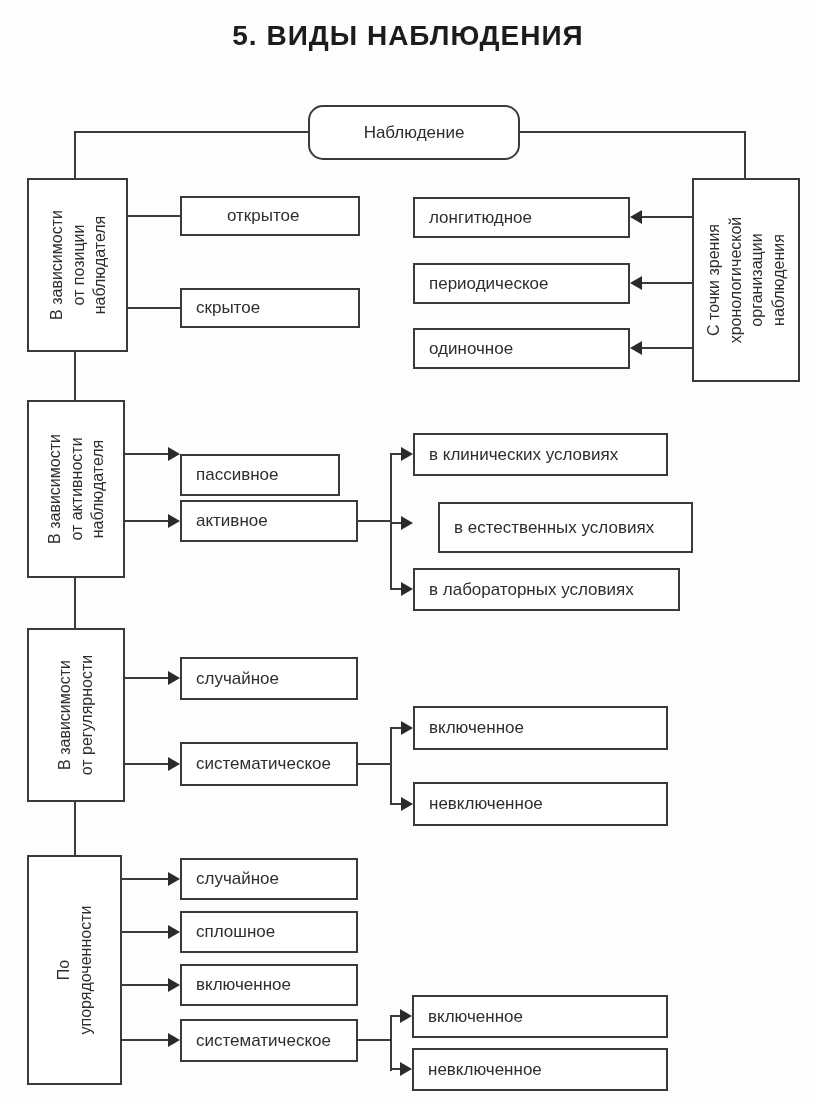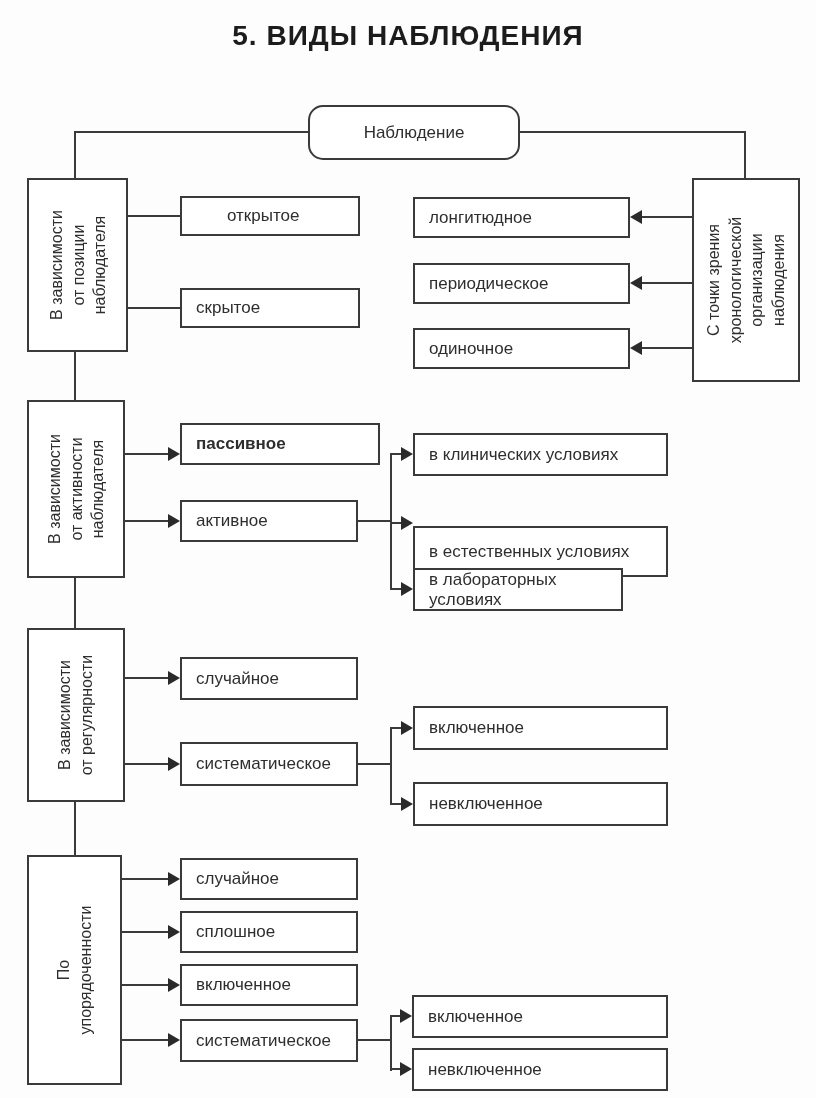--- a/index.html
+++ b/index.html
@@ -95,48 +95,48 @@
   <div class="ln" style="left:74px;top:352px;width:2px;height:48px;"></div>
 
   <div class="box" style="left:27px;top:400px;width:98px;height:178px;">
     <div class="vtext" style="width:174px;">В зависимости
 от активности
 наблюдателя</div>
   </div>
 
   <div class="ln" style="left:125px;top:453px;width:44px;height:2px;"></div>
   <div class="arr-r" style="left:168px;top:447px;"></div>
-  <div class="box hbox" style="left:180px;top:423px;width:200px;height:42px;font-weight:bold;">
+  <div class="box hbox" style="left:180px;top:454px;width:160px;height:42px;">
     <span>пассивное</span>
   </div>
 
   <div class="ln" style="left:125px;top:520px;width:44px;height:2px;"></div>
   <div class="arr-r" style="left:168px;top:514px;"></div>
   <div class="box hbox" style="left:180px;top:500px;width:178px;height:42px;">
     <span>активное</span>
   </div>
 
   <div class="ln" style="left:358px;top:520px;width:34px;height:2px;"></div>
   <div class="ln" style="left:390px;top:453px;width:2px;height:137px;"></div>
 
   <div class="ln" style="left:390px;top:453px;width:12px;height:2px;"></div>
   <div class="arr-r" style="left:401px;top:447px;"></div>
   <div class="box hbox" style="left:413px;top:433px;width:255px;height:43px;">
     <span>в клинических условиях</span>
   </div>
 
   <div class="ln" style="left:390px;top:522px;width:12px;height:2px;"></div>
   <div class="arr-r" style="left:401px;top:516px;"></div>
-  <div class="box hbox" style="left:413px;top:502px;width:255px;height:51px;margin-top:24px;">
+  <div class="box hbox" style="left:438px;top:502px;width:255px;height:51px;">
     <span>в естественных условиях</span>
   </div>
 
   <div class="ln" style="left:390px;top:588px;width:12px;height:2px;"></div>
   <div class="arr-r" style="left:401px;top:582px;"></div>
-  <div class="box hbox" style="left:413px;top:568px;width:210px;height:43px;">
+  <div class="box hbox" style="left:413px;top:568px;width:267px;height:43px;">
     <span>в лабораторных условиях</span>
   </div>
 
   <div class="ln" style="left:74px;top:578px;width:2px;height:50px;"></div>
 
   <div class="box" style="left:27px;top:628px;width:98px;height:174px;">
     <div class="vtext" style="width:170px;">В зависимости
 от регулярности</div>
   </div>
 

